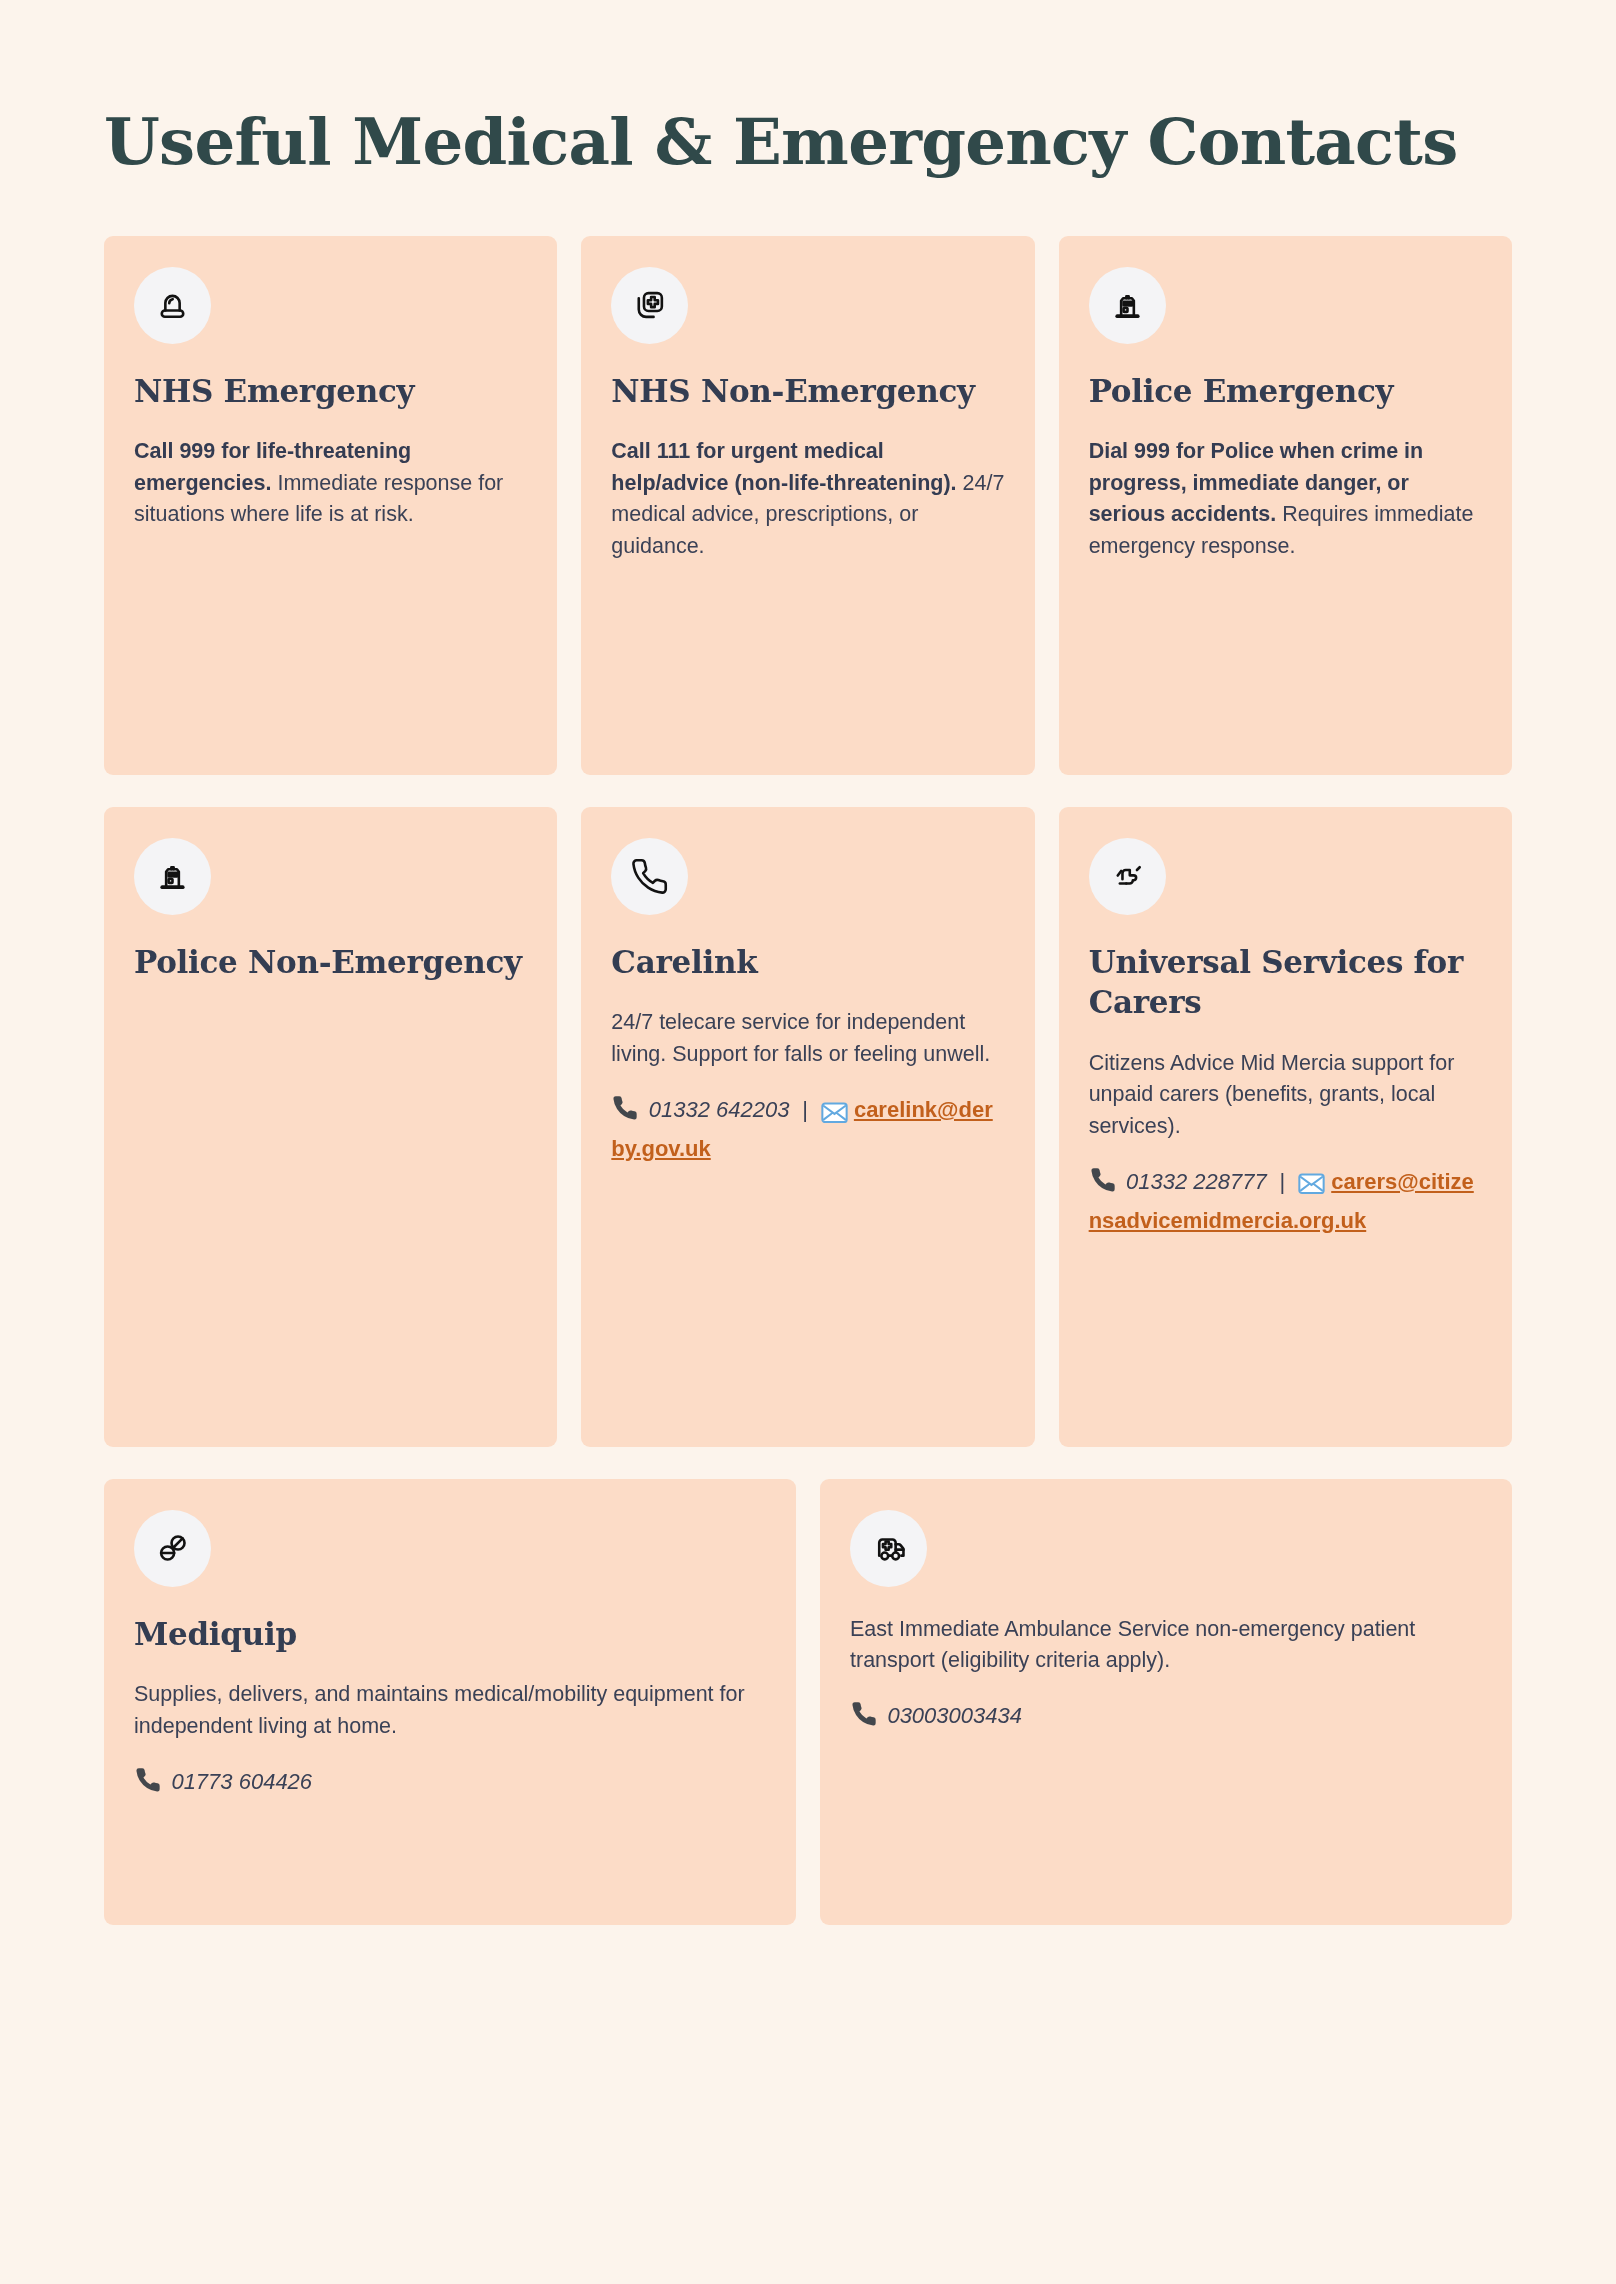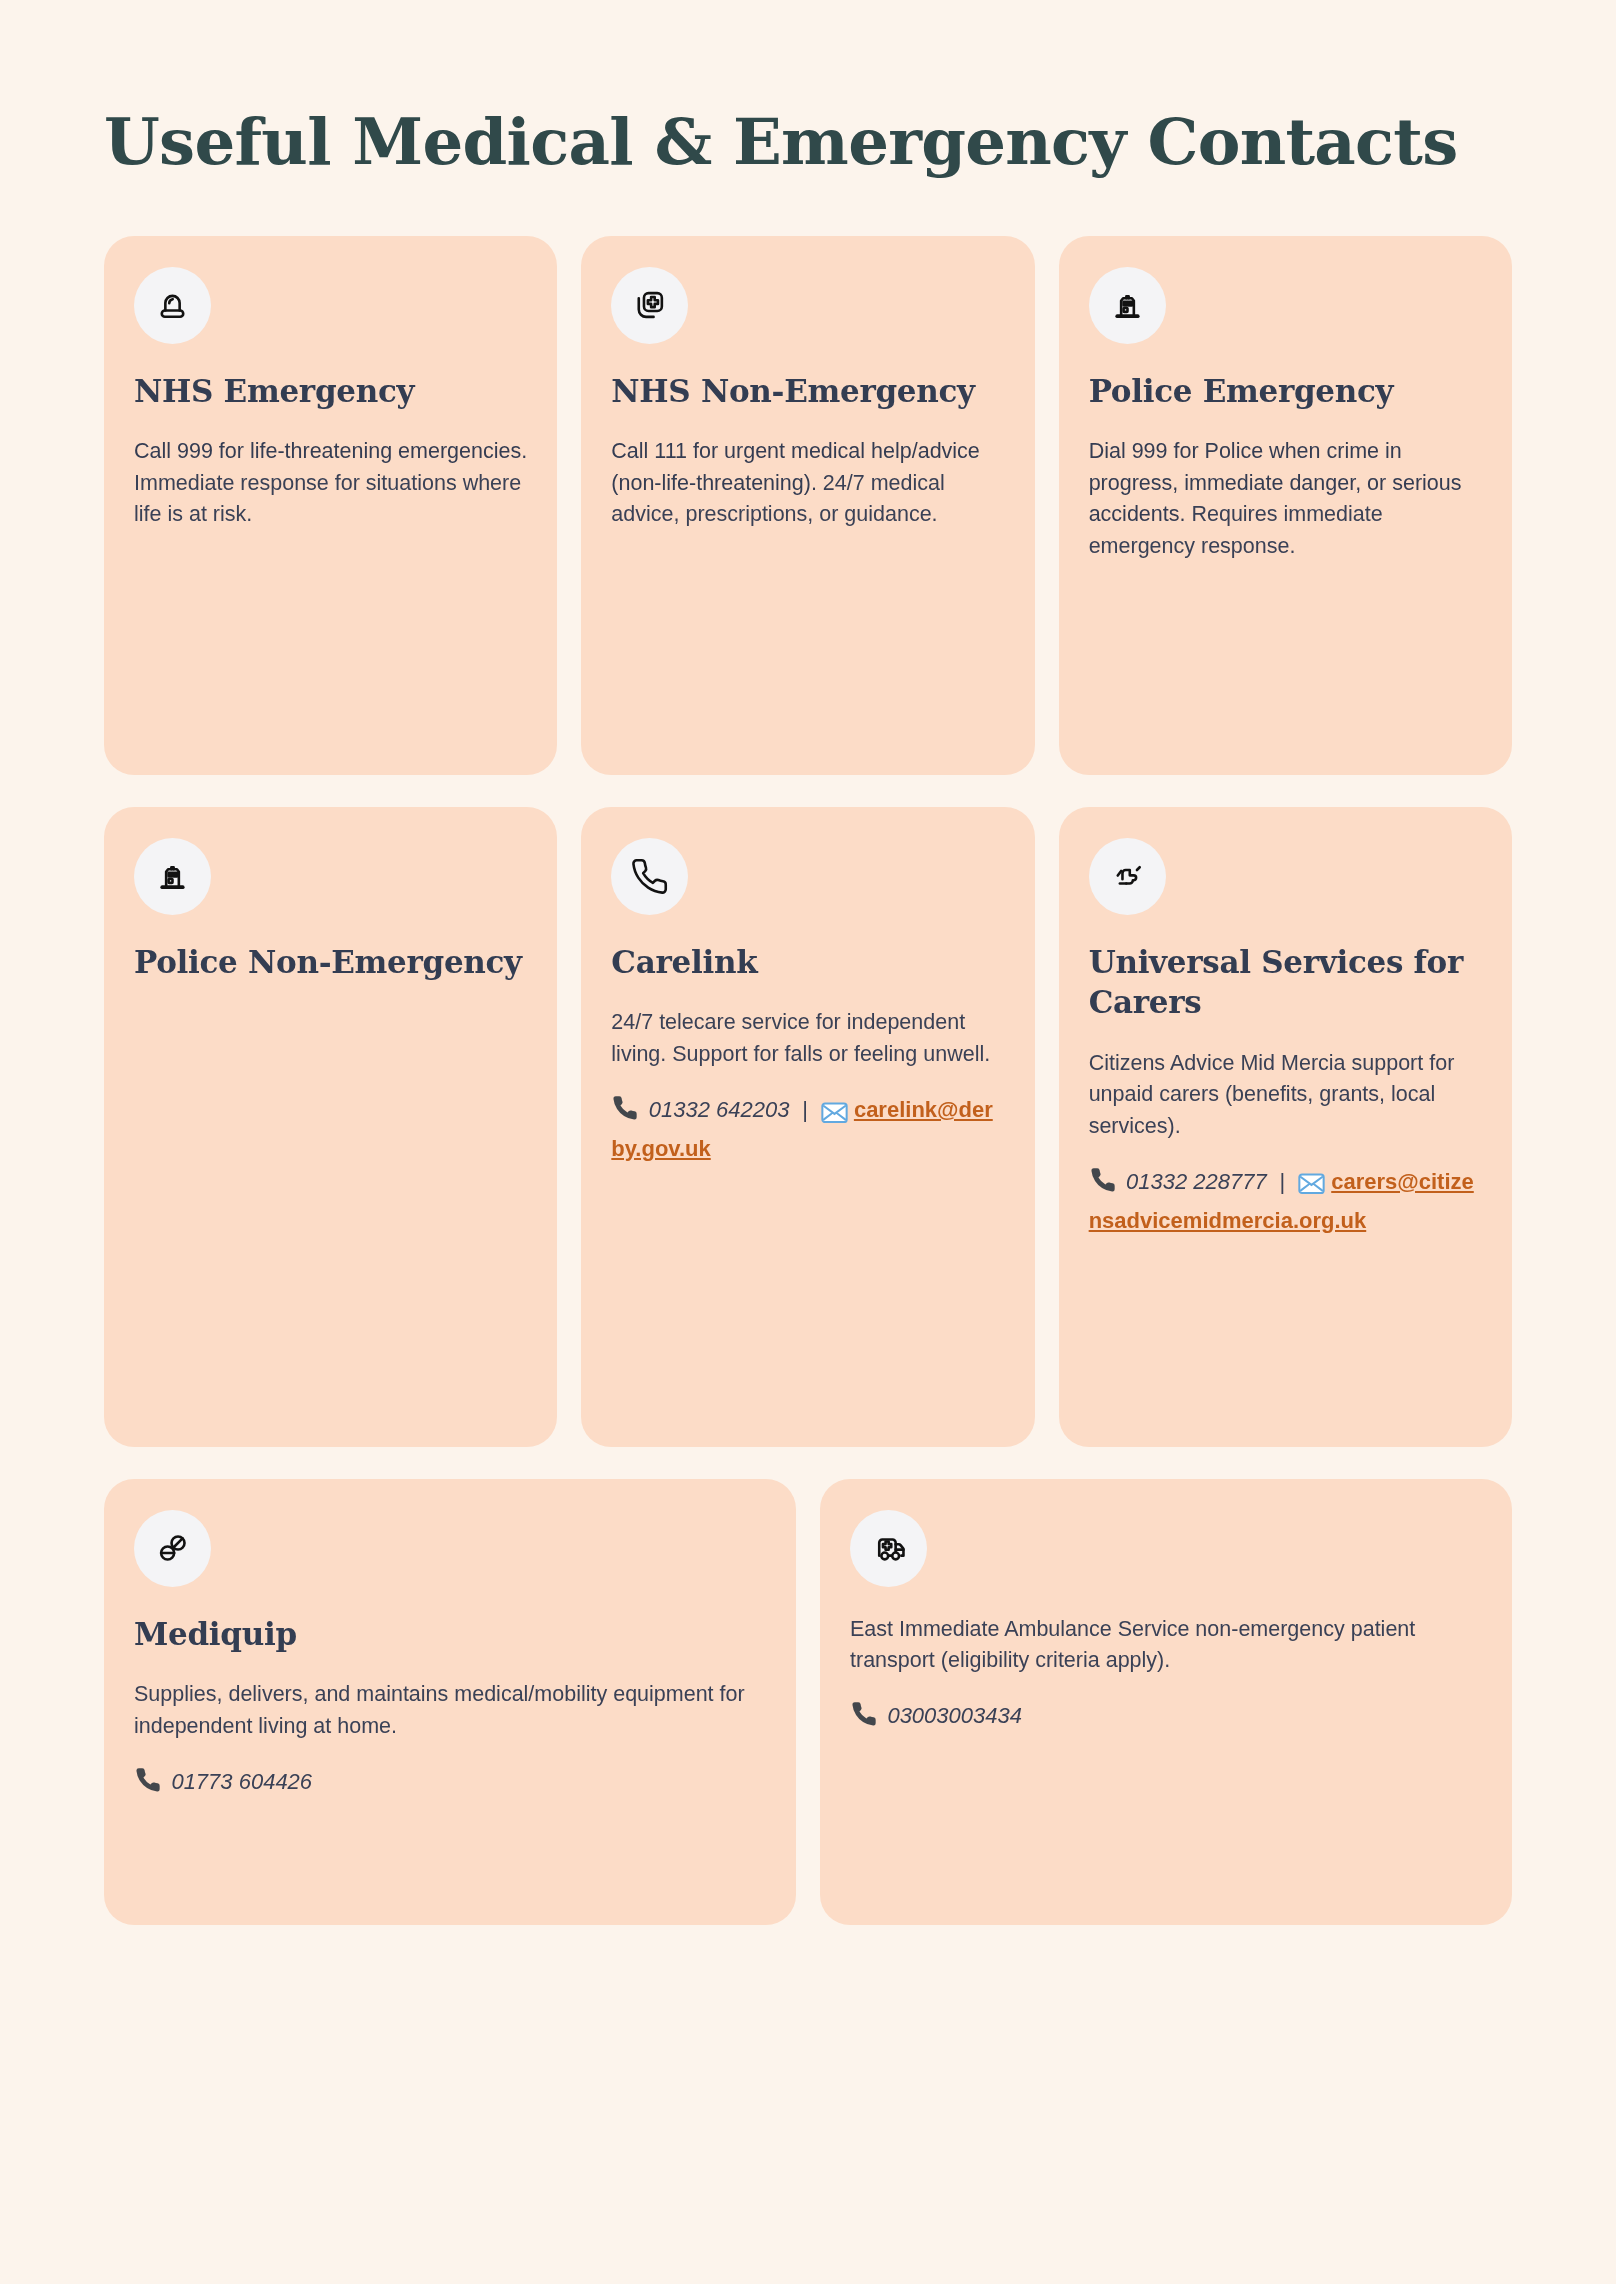--- a/index.html
+++ b/index.html
@@ -20,21 +20,21 @@
     font-family:"DejaVu Serif",serif;
     font-size:64px;line-height:1.15;font-weight:700;
     color:var(--heading);
     margin:17px 0 57px 0;letter-spacing:-0.7px;
   }
   .grid{display:grid;gap:32px 24px;}
   .grid3{grid-template-columns:repeat(3,1fr);}
   .grid2{grid-template-columns:repeat(2,1fr);margin-top:32px;}
   .card{
     background:var(--card-bg);
-    border-radius:30px;
+    border-radius:9px;
     padding:31px 30px 34px 30px;
   }
   .row1{min-height:539px;}
   .row2{min-height:640px;}
   .row3{min-height:446px;}
   .icon-circle{
     width:77px;height:77px;border-radius:50%;
     background:var(--circle-bg);
     display:flex;align-items:center;justify-content:center;
     margin-bottom:27px;
@@ -45,21 +45,21 @@
   .icon-circle svg .thick{stroke-width:2.3;}
   .icon-circle svg .thin{stroke-width:0.95;}
   .icon-circle svg .wheel{fill:var(--circle-bg);}
   .card h2{
     font-family:"DejaVu Serif",serif;
     font-size:31px;line-height:1.3;font-weight:700;
     color:var(--card-title);
     margin:0 0 25.6px 0;letter-spacing:-0.3px;
   }
   .desc{font-size:21.5px;line-height:1.46;margin:0;color:var(--body);}
-  .desc strong{font-weight:400;color:#343c52;}
+  .desc strong{font-weight:700;color:#343c52;}
   .contact{
     margin:23px 0 0 0;font-size:22px;line-height:1.55;color:var(--body);
     overflow-wrap:break-word;
   }
   .mini{display:inline-block;vertical-align:-4.7px;}
   .phone-glyph svg{width:28px;height:28px;fill:var(--phone-glyph);}
   .envelope svg{width:27px;height:21.5px;vertical-align:-1.3px;}
   .envelope rect{fill:#ffffff;stroke:var(--envelope-blue);stroke-width:1.8;}
   .envelope path{fill:none;stroke:var(--envelope-blue);stroke-width:1.8;stroke-linecap:round;}
   .divider{margin:0 6.7px;color:var(--body);}

